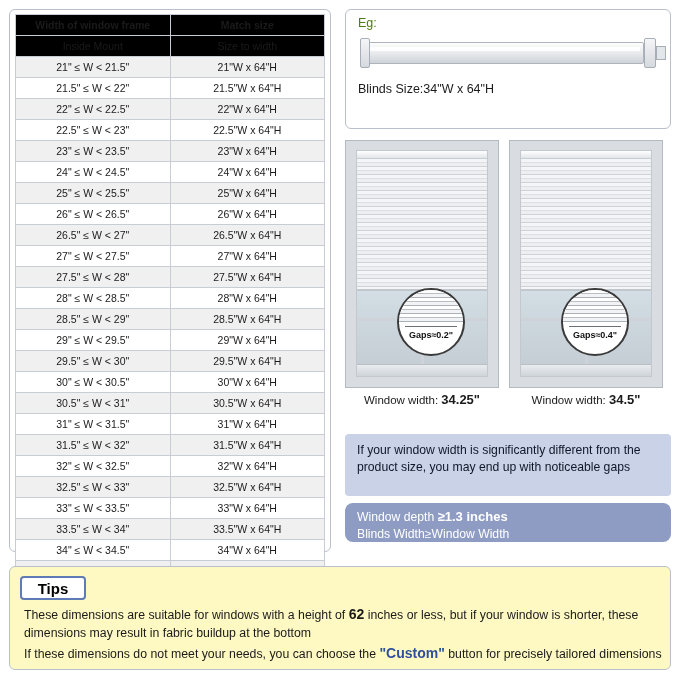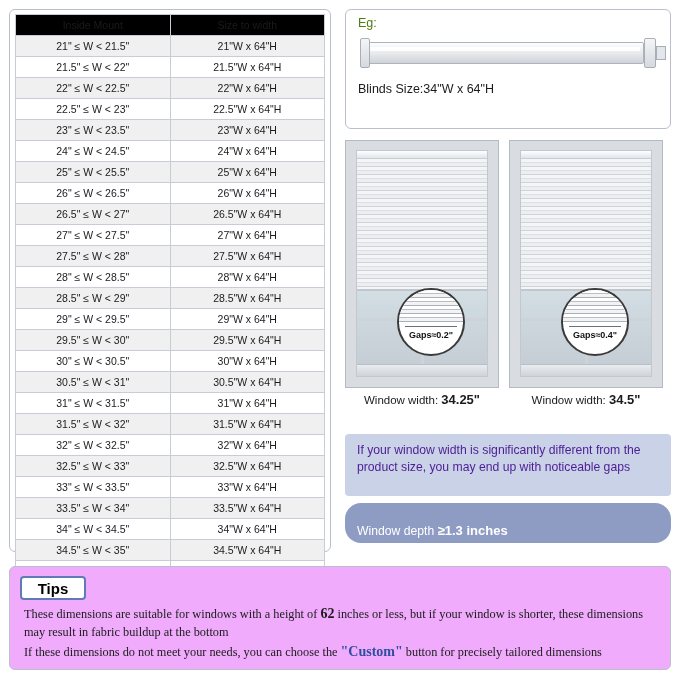--- a/index.html
+++ b/index.html
@@ -61,21 +61,21 @@
   tr.odd td { background: #f0f0f0; }
   tr.even td { background: #ffffff; }
 
   
   #tips-panel {
     position: absolute;
     left: 9px; top: 566px;
     width: 662px; height: 104px;
     border: 1px solid #b9c0cc;
     border-radius: 6px;
-    background: #f0abfc;
+    background: #fef9c3;
   }
   #tips-badge {
     position: absolute;
     left: 10px; top: 9px;
     width: 66px; height: 24px;
     border: 2px solid #5f7bb5;
     border-radius: 4px;
     background: #ffffff;
     color: #000000;
     font-size: 15px;
@@ -83,21 +83,20 @@
     text-align: center;
     line-height: 21px;
   }
   #tips-body {
     position: absolute;
     left: 14px; top: 38px;
     width: 640px;
     font-size: 12.3px;
     line-height: 18px;
     color: #1b1b1b;
-    font-family: Liberation Serif, serif;
   }
   #tips-body .num { font-weight: bold; font-size: 14px; }
   #tips-body .custom { font-weight: bold; font-size: 14px; color: #2f4f9e; }
   #tips-body p { margin: 0 0 2px 0; }
 
   
   #eg-panel {
     position: absolute;
     left: 345px; top: 9px;
     width: 326px; height: 120px;
@@ -284,44 +283,48 @@
   
   #note-gap {
     position: absolute;
     left: 345px; top: 434px;
     width: 326px; height: 62px;
     background: #c9d2e6;
     border-radius: 4px;
     padding: 8px 12px;
     font-size: 12.2px;
     line-height: 17px;
-    color: #4c1d95;
+    color: #0f172a;
   }
   #note-depth {
     position: absolute;
     left: 345px; top: 503px;
     width: 326px; height: 39px;
     background: #8e9cc4;
-    border-radius: 16px;
-    padding: 20px 12px;
+    border-radius: 8px;
+    padding: 6px 12px;
     font-size: 12.2px;
     line-height: 16px;
     color: #ffffff;
   }
   #note-depth .strong { font-weight: bold; font-size: 13px; }
   #note-depth div { margin-bottom: 1px; }
 </style>
 </head>
 <body>
 
 <div id="page">
 
   <div id="table-panel">
     <table class="sizing">
       <thead>
+        <tr class="hdr-top">
+          <th>Width of window frame</th>
+          <th>Match size</th>
+        </tr>
         <tr class="hdr-sub">
           <th>Inside Mount</th>
           <th>Size to width</th>
         </tr>
       </thead>
       <tbody id="table-body">
           <tr class="odd">
             <td>21" ≤ W &lt; 21.5"</td>
             <td>21"W x 64"H</td>
           </tr>

